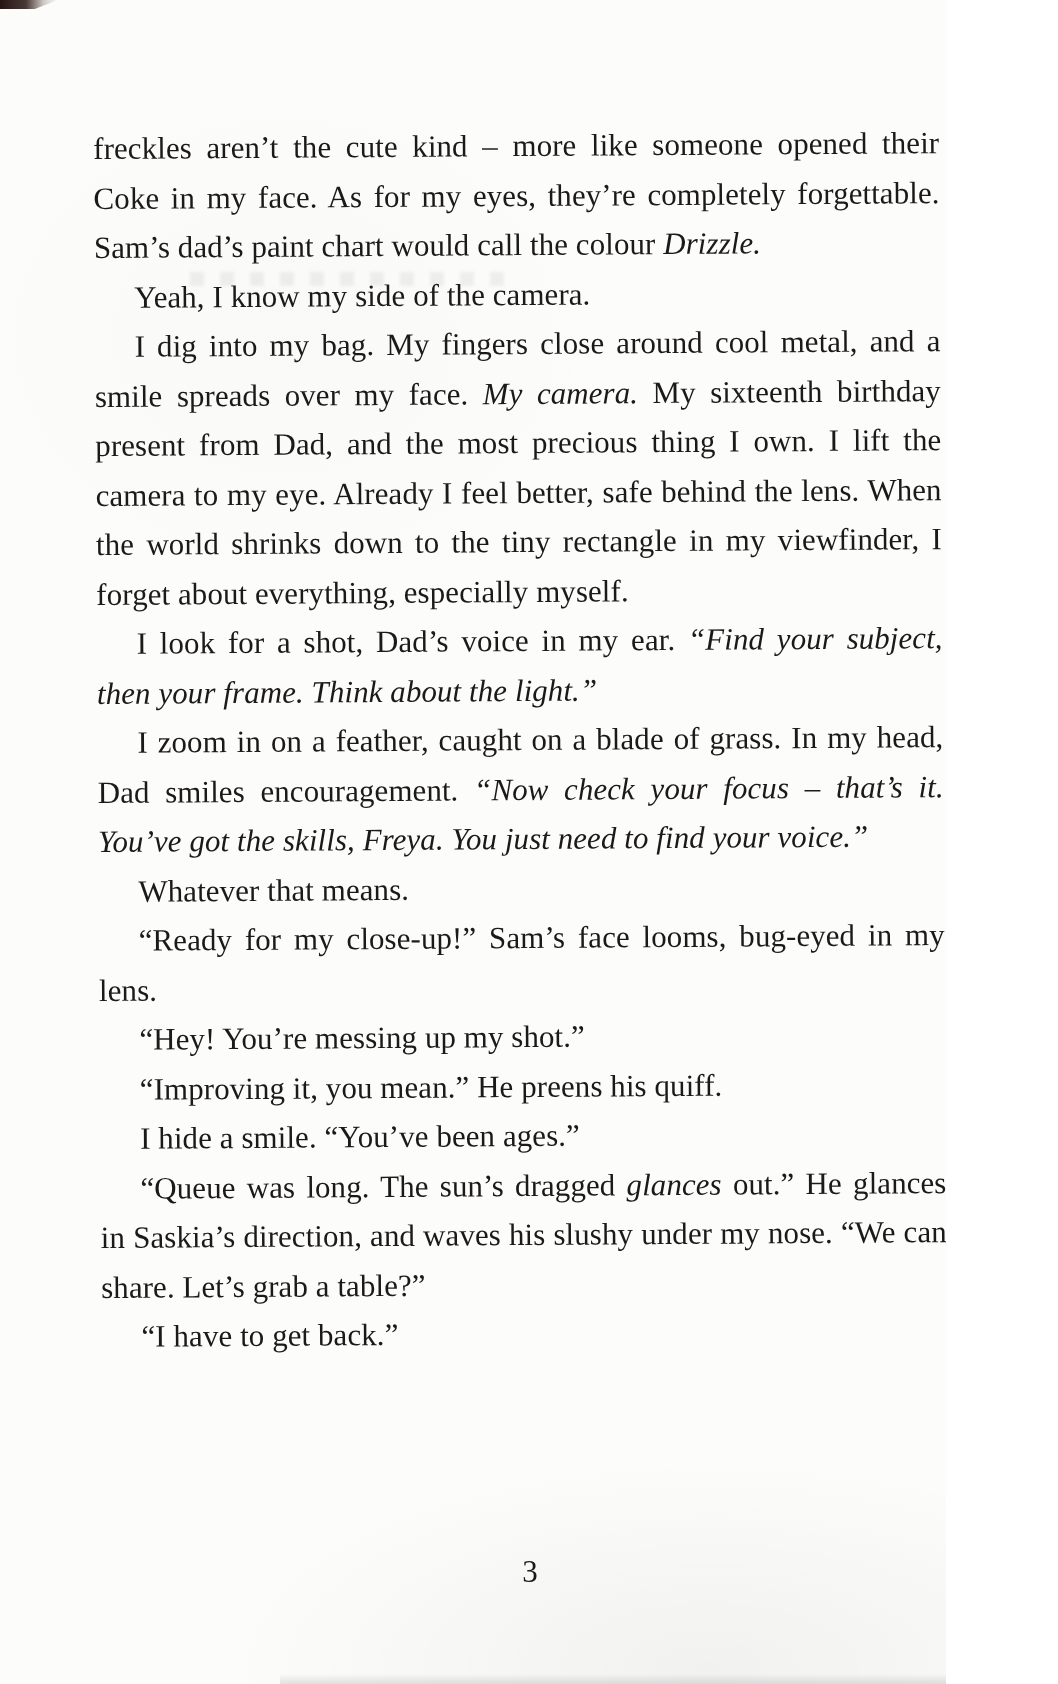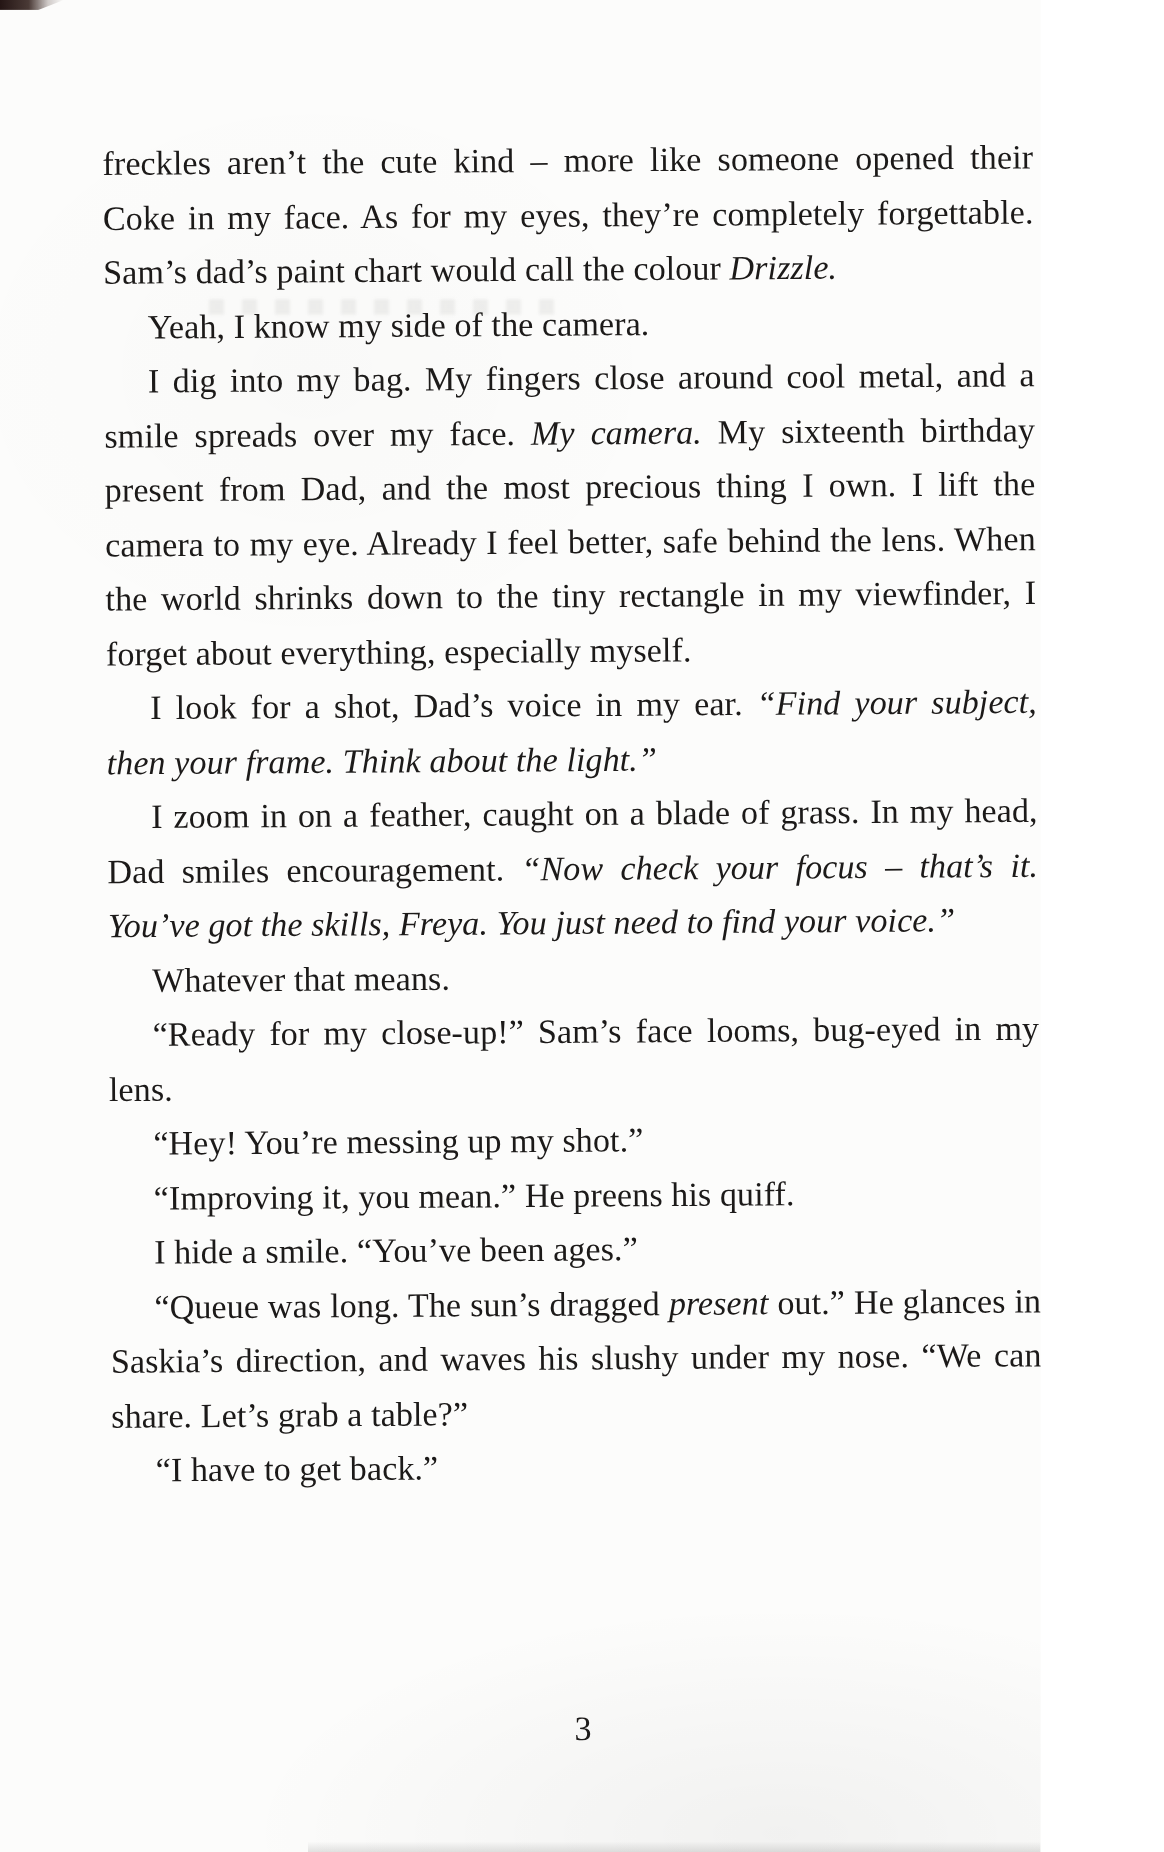--- a/index.html
+++ b/index.html
@@ -90,18 +90,18 @@
       <p class="para"><span>freckles aren’t the cute kind – more like someone opened their Coke in my face. As for my eyes, they’re completely forgettable. Sam’s dad’s paint chart would call the colour </span><em>Drizzle.</em></p>
       <p class="para indent"><span>Yeah, I know my side of the camera.</span></p>
       <p class="para indent"><span>I dig into my bag. My fingers close around cool metal, and a smile spreads over my face. </span><em>My camera.</em><span> My sixteenth birthday present from Dad, and the most precious thing I own. I lift the camera to my eye. Already I feel better, safe behind the lens. When the world shrinks down to the tiny rectangle in my viewfinder, I forget about everything, especially myself.</span></p>
       <p class="para indent"><span>I look for a shot, Dad’s voice in my ear. </span><em>“Find your subject, then your frame. Think about the light.”</em></p>
       <p class="para indent"><span>I zoom in on a feather, caught on a blade of grass. In my head, Dad smiles encouragement. </span><em>“Now check your focus – that’s it. You’ve got the skills, Freya. You just need to find your voice.”</em></p>
       <p class="para indent"><span>Whatever that means.</span></p>
       <p class="para indent"><span>“Ready for my close-up!” Sam’s face looms, bug-eyed in my lens.</span></p>
       <p class="para indent"><span>“Hey! You’re messing up my shot.”</span></p>
       <p class="para indent"><span>“Improving it, you mean.” He preens his quiff.</span></p>
       <p class="para indent"><span>I hide a smile. “You’ve been ages.”</span></p>
-      <p class="para indent"><span>“Queue was long. The sun’s dragged </span><em>present</em><span> out.” He glances in Saskia’s direction, and waves his slushy under my nose. “We can share. Let’s grab a table?”</span></p>
+      <p class="para indent"><span>“Queue was long. The sun’s dragged </span><em>glances</em><span> out.” He glances in Saskia’s direction, and waves his slushy under my nose. “We can share. Let’s grab a table?”</span></p>
       <p class="para indent"><span>“I have to get back.”</span></p>
     </main>
   <div class="page-number">3</div>
   <div class="bottom-shade"></div>
 </div>
 
 </body></html>

